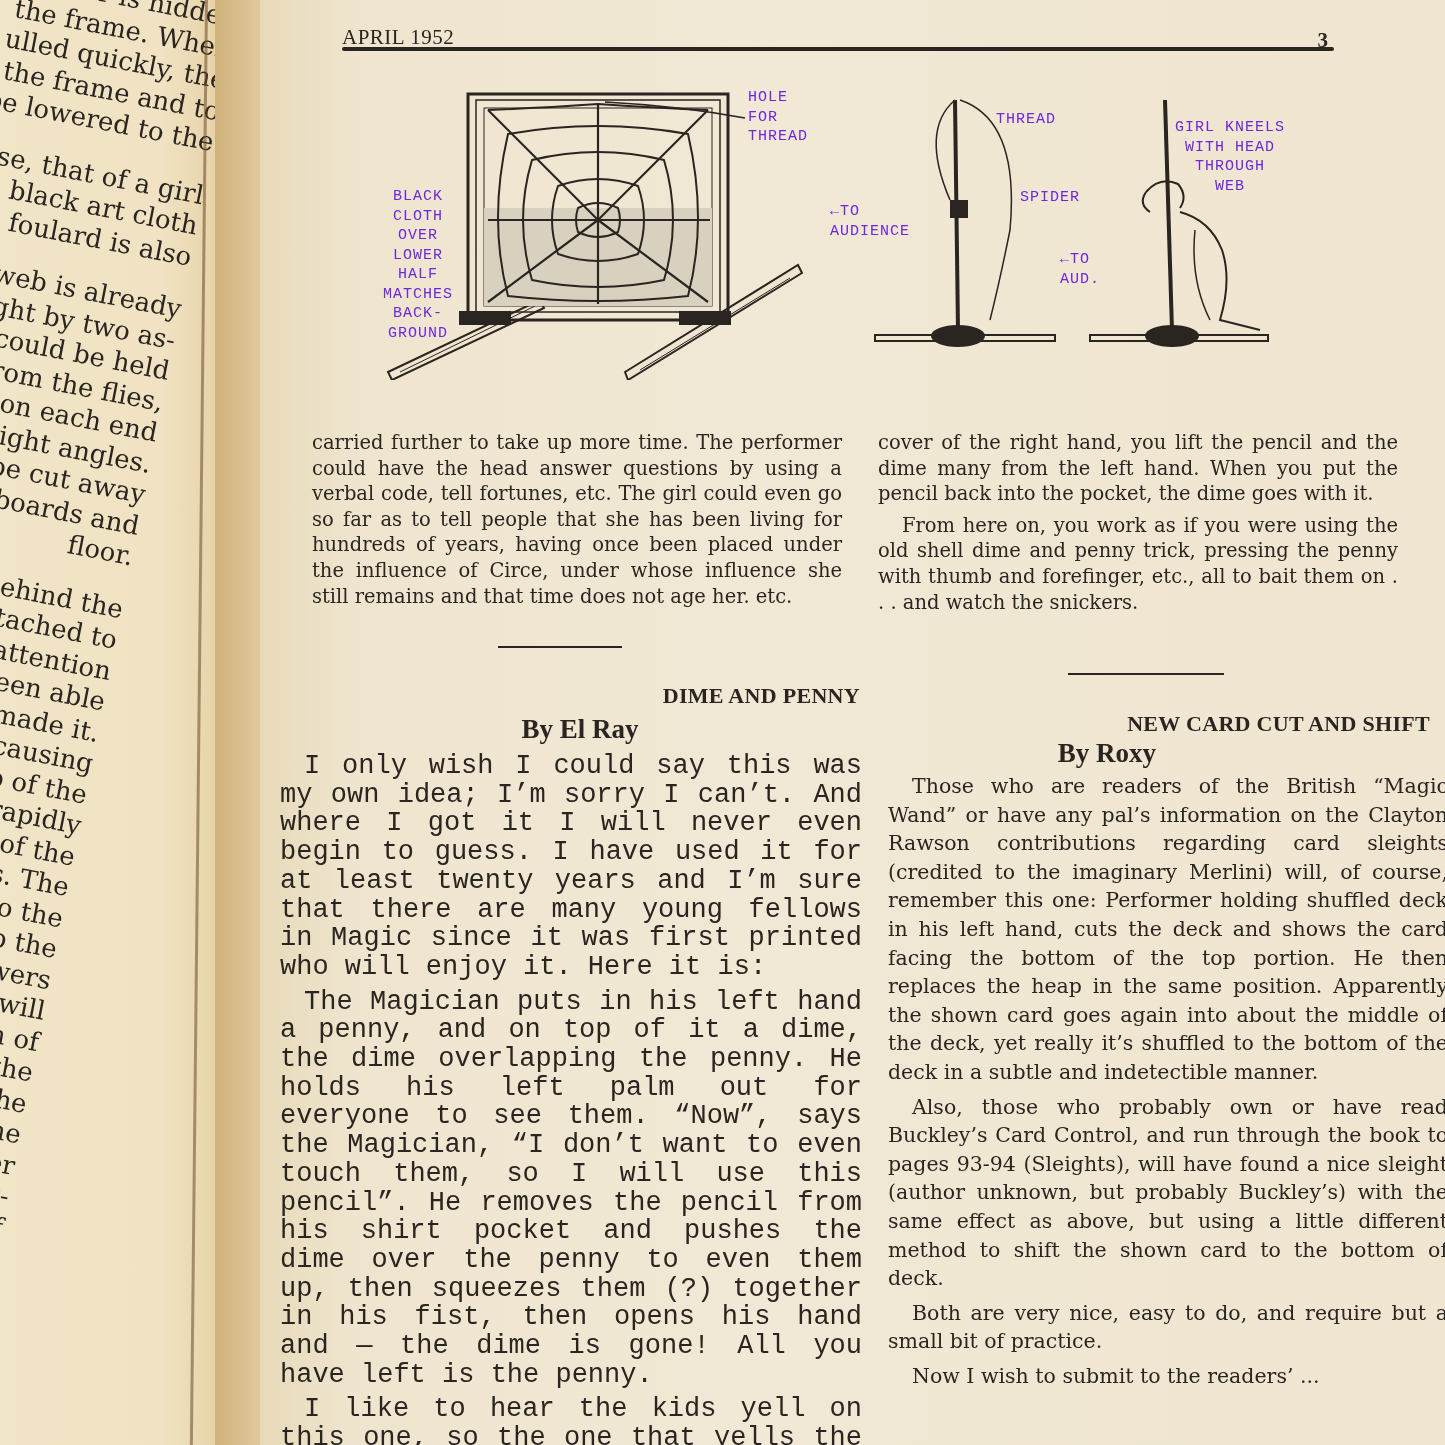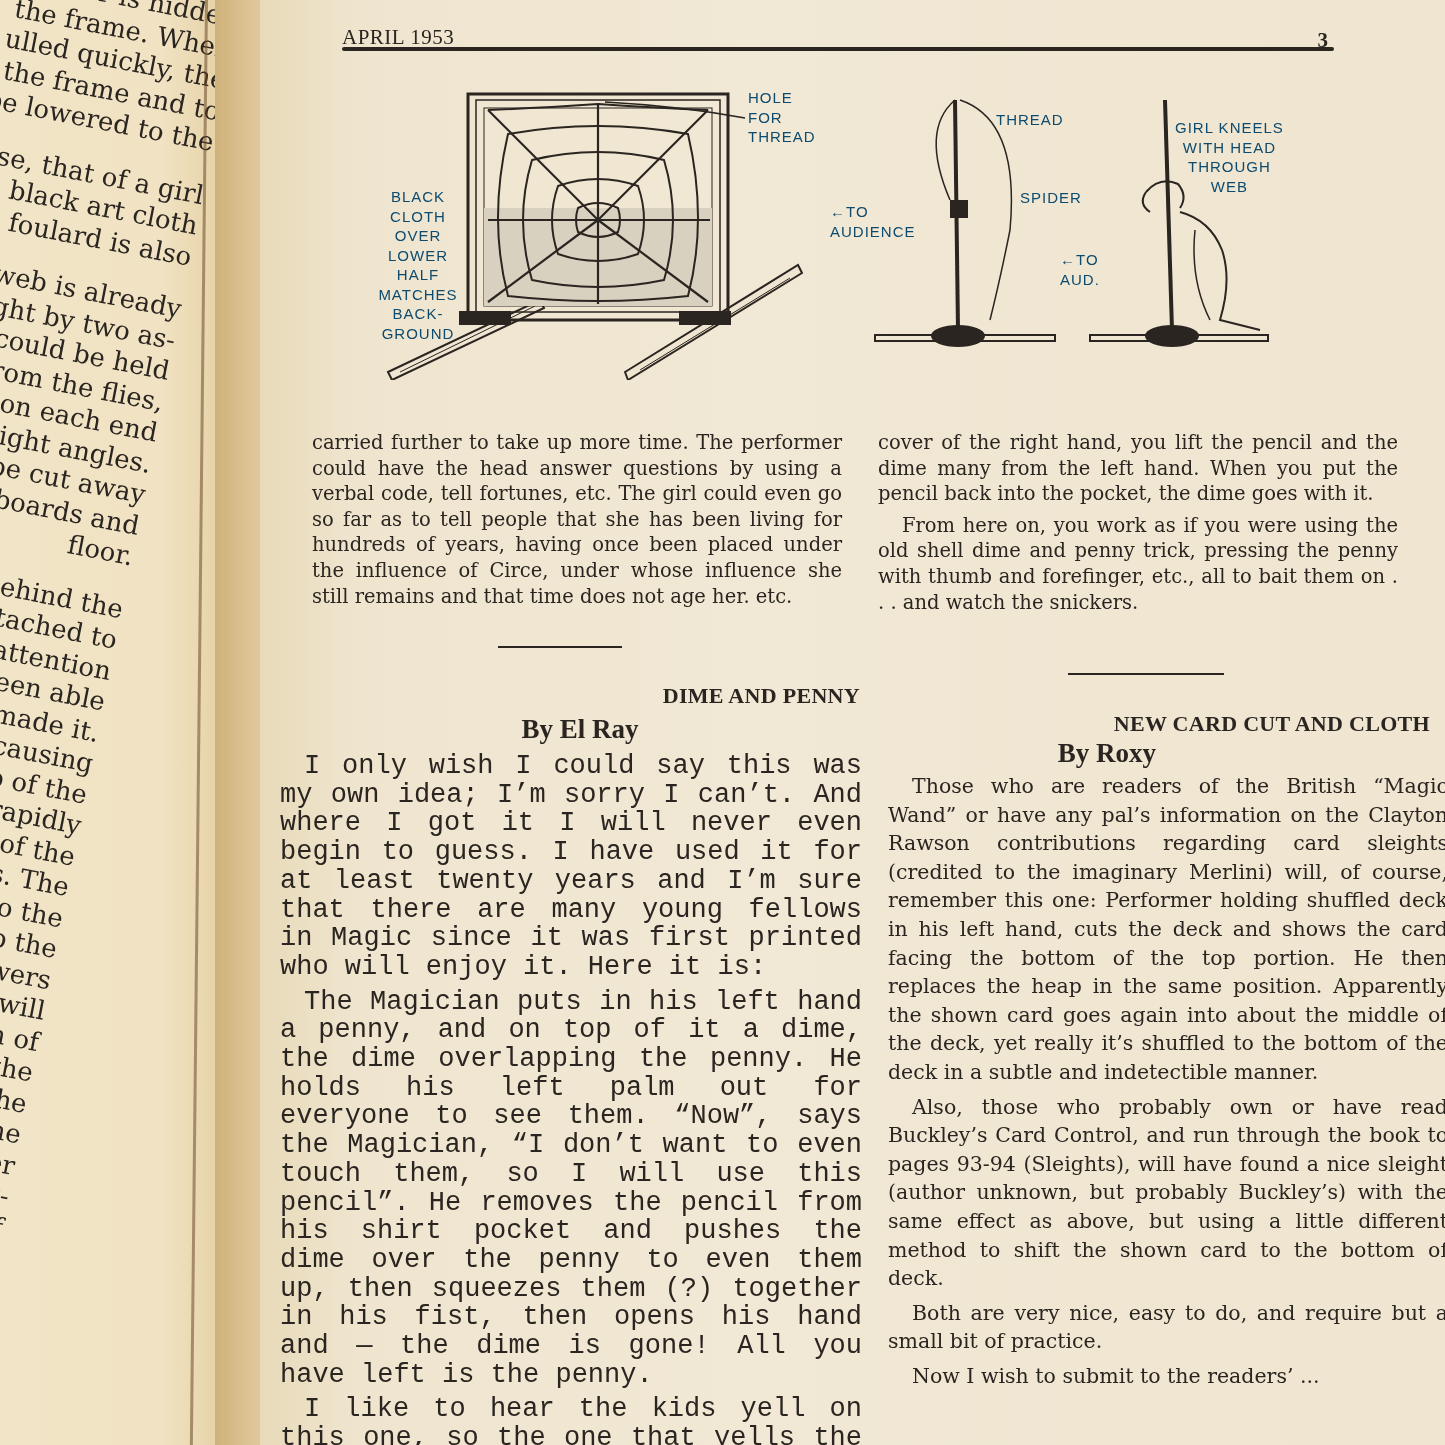--- a/index.html
+++ b/index.html
@@ -35,22 +35,22 @@
   .running-head {
     position:absolute; left:342px; top:22px; width:992px; height:30px;
     font-family:"Liberation Serif", serif; font-size:21px;
   }
   .running-head .date { position:absolute; left:0; top:3px; letter-spacing:.5px; }
   .running-head .pageno { position:absolute; right:6px; top:6px; font-weight:bold; }
   .head-rule { position:absolute; left:342px; top:47px; width:992px; height:4px; background:#2a2520; border-radius:2px; transform:skewY(0deg); }
 
   .figure { position:absolute; left:360px; top:80px; width:950px; height:300px; }
   .fig-label {
-    position:absolute; font-family:Liberation Sans, sans-serif; font-size:15px; line-height:19.5px;
-    letter-spacing:1px; color:#0c4a6e; text-transform:uppercase;
+    position:absolute; font-family:Liberation Mono, monospace; font-size:15px; line-height:19.5px;
+    letter-spacing:1px; color:#6d28d9; text-transform:uppercase;
   }
   .col { position:absolute; font-size:19.5px; line-height:25.6px; text-align:justify; }
   .col p { margin:0; }
   .col .indent { text-indent:24px; }
   .col-left { left:312px; top:430px; width:530px; }
   .col-left2 { left:280px; top:752px; width:582px; font-size:27px; line-height:28.7px;font-family:Liberation Mono, monospace; }
   .col-right { left:878px; top:430px; width:520px; }
   .col-right2 { left:888px; top:772px; width:560px; font-size:20.5px; line-height:28.6px; }
   .rule { position:absolute; height:2px; background:#2a2520; }
   .title {
@@ -107,21 +107,21 @@
       <span class="ln"> slight-</span>
       <span class="ln">nter of</span>
     </div>
 </div>
 <div class="gutter"></div>
 <div class="gutter-line"></div>
 
 <div class="right-page"></div>
 
 <div class="running-head">
-  <span class="date">APRIL 1953</span>
+  <span class="date">APRIL 1952</span>
   <span class="pageno">3</span>
 </div>
 <div class="head-rule"></div>
 
 <div class="figure">
   <svg width="950" height="300" viewBox="0 0 950 300">
     <g fill="none" stroke="#2a2520" stroke-width="2">
 
       <polygon points="28,292 180,220 184,228 32,300" fill="#efe5d0"></polygon>
       <polygon points="265,292 438,185 442,193 268,300" fill="#efe5d0"></polygon>
@@ -223,21 +223,21 @@
   <div class="p-gap"></div>
 </div>
 
 <div class="col col-right">
   <p>cover of the right hand, you lift the pencil and the dime many from the left hand.  When you put the pencil back into the pocket, the dime goes with it.</p>
   <div class="p-gap"></div>
   <p class="indent">From  here  on,  you  work as if you were using  the  old  shell  dime  and  penny  trick, pressing  the  penny  with thumb and forefinger, etc., all to bait them on . . . and watch the snickers.</p>
 </div>
 <div class="rule" style="left:1068px; top:673px; width:156px;"></div>
 
-<div class="title" style="left:870px; top:711px; width:560px;">NEW CARD CUT AND CLOTH</div>
+<div class="title" style="left:870px; top:711px; width:560px;">NEW CARD CUT AND SHIFT</div>
 <div class="byline" style="left:827px; top:738px; width:560px;text-align:center;">By Roxy</div>
 <div class="col col-right2">
   <p class="indent">Those who are readers of the British “Magic Wand” or have any pal’s information on the Clayton Rawson contributions regarding card sleights  (credited  to  the  imaginary Merlini) will, of course, remember this one:  Performer holding shuffled deck in his left hand, cuts the deck and shows the card facing the bottom of the top portion.  He then replaces the heap in the same position.  Apparently the shown card goes again into about the middle of the deck, yet  really  it’s  shuffled  to the bottom of the deck in a subtle and indetectible manner.</p>
   <div class="p-gap"></div>
   <p class="indent">Also, those who probably own or have read Buckley’s Card Control, and run through the book to pages 93-94 (Sleights), will have found a nice sleight (author unknown, but probably Buckley’s) with the same effect as above, but using  a  little  different  method  to  shift the shown card to the bottom of deck.</p>
   <div class="p-gap"></div>
   <p class="indent">Both are very nice, easy to do, and require but a small bit of practice.</p>
   <div class="p-gap"></div>
   <p class="indent">Now I wish to submit to the readers’ ...</p>
 </div>

